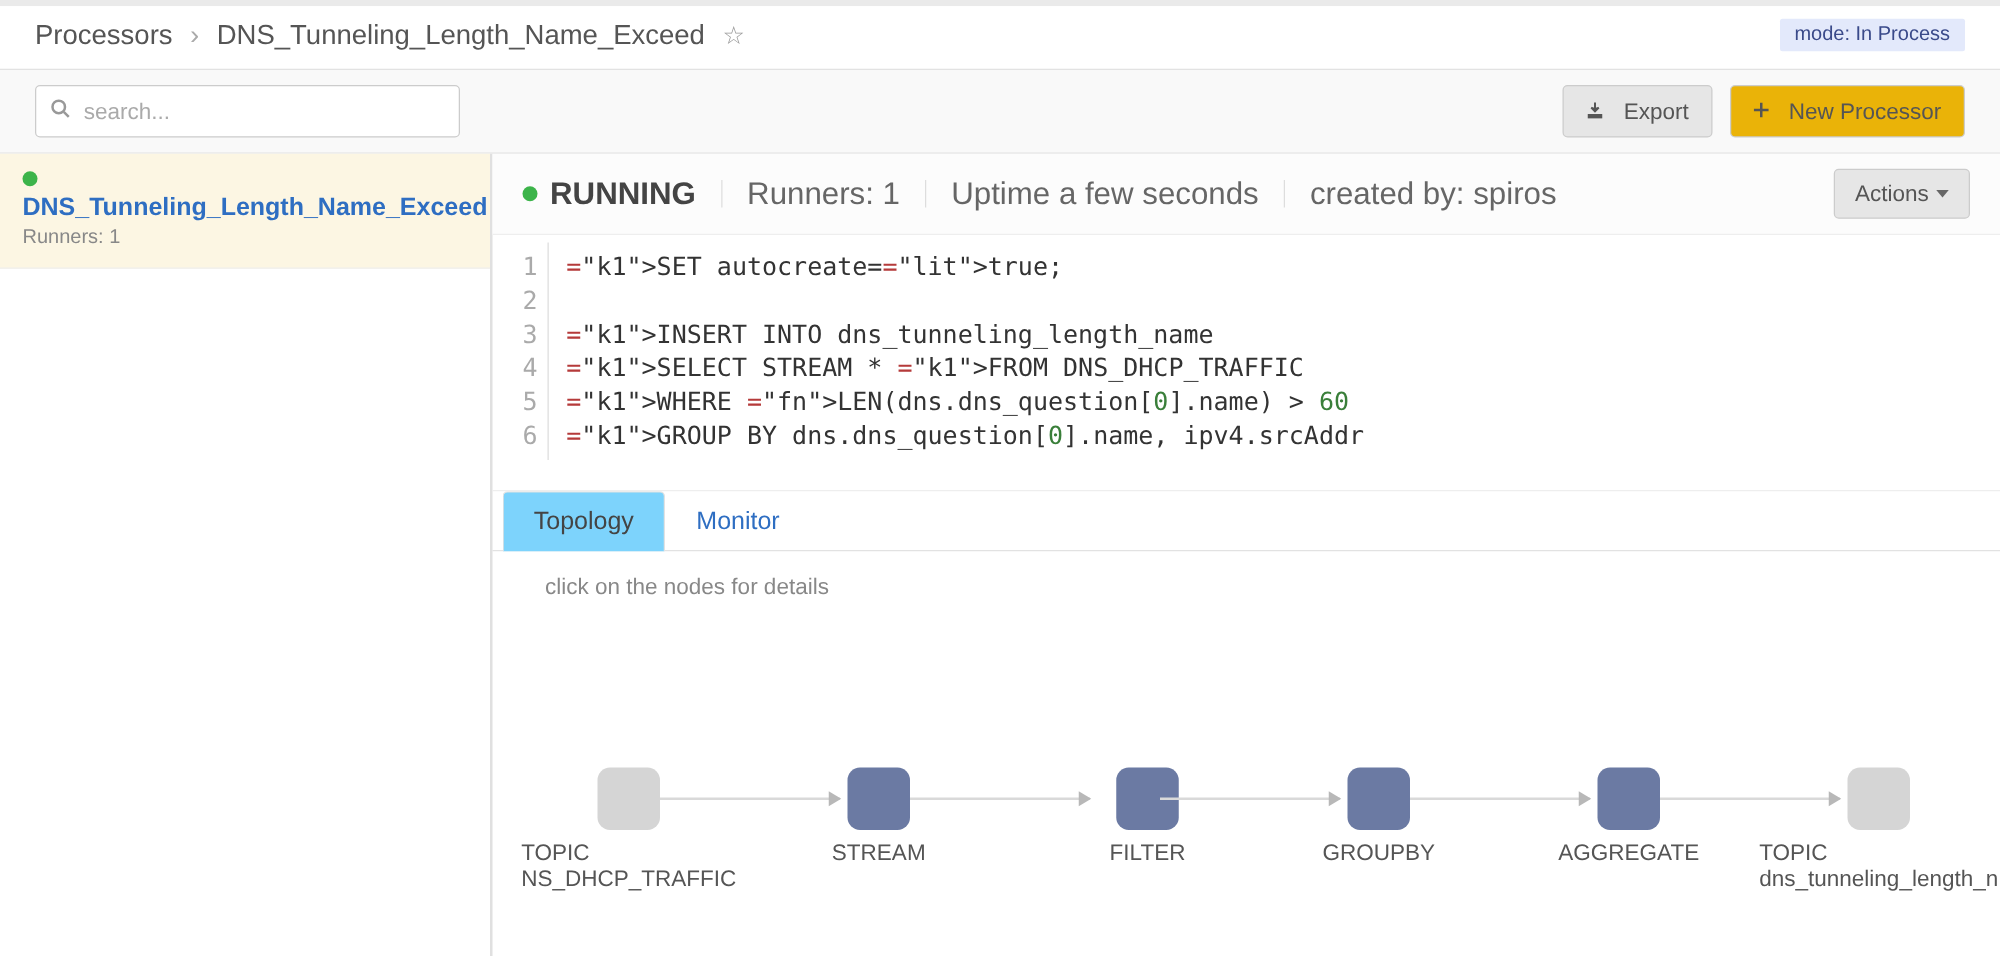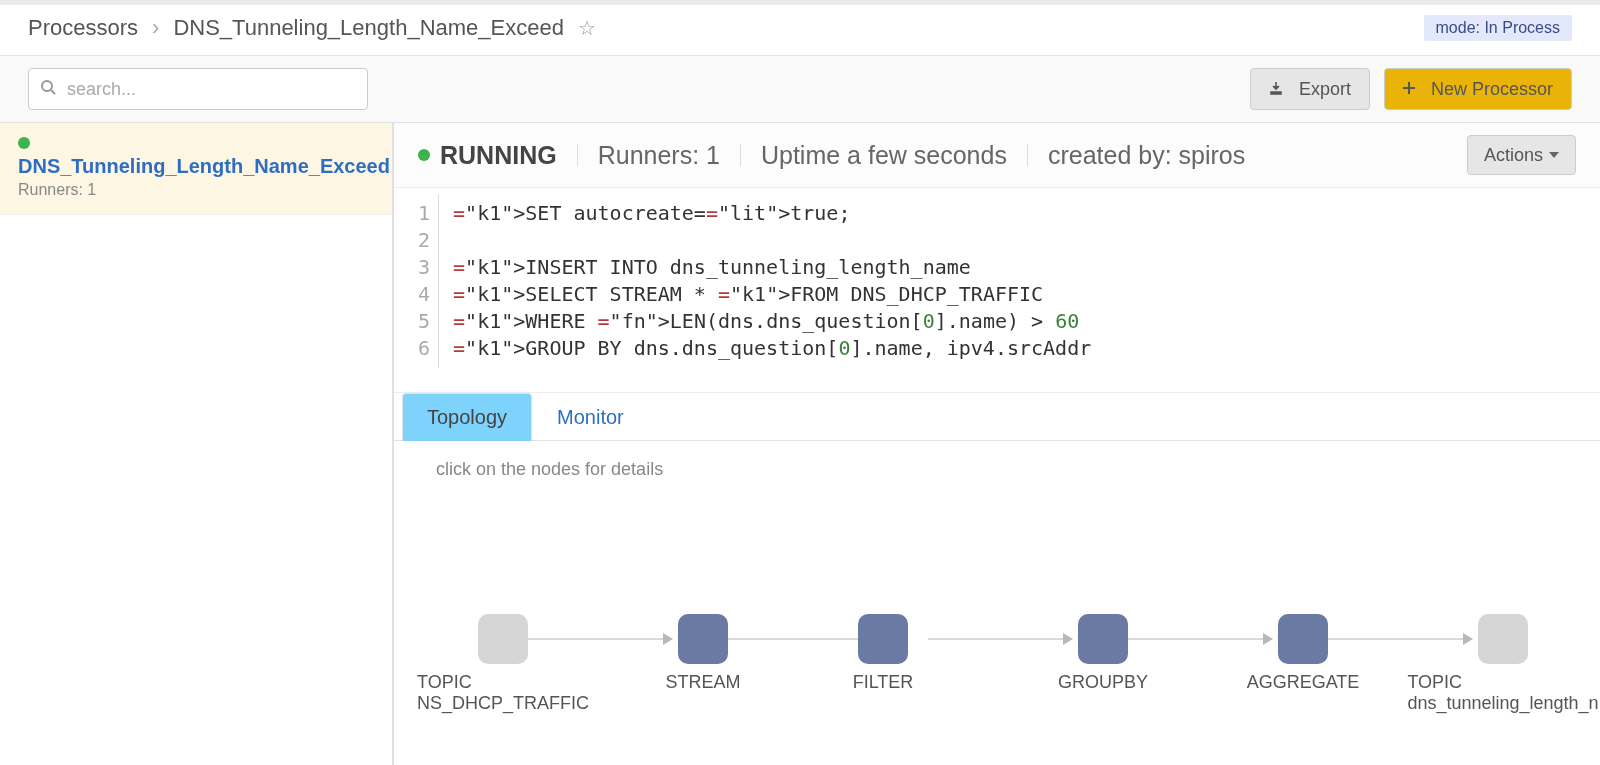--- a/index.html
+++ b/index.html
@@ -169,21 +169,21 @@
                 <span class="nname">NS_DHCP_TRAFFIC</span>
               </div>
             </div>
             <div class="edge" style="left: 110px; top: 124px; width: 144px;"></div>
             <div class="node" style="left: 260px; top: 100px;">
               <div class="node-label">
                 <span class="ntype">STREAM</span>
               </div>
             </div>
             <div class="edge" style="left: 310px; top: 124px; width: 144px;"></div>
-            <div class="node" style="left: 440px; top: 100px;">
+            <div class="node" style="left: 475px; top: 100px;">
               <div class="node-label">
                 <span class="ntype">FILTER</span>
               </div>
             </div>
             <div class="edge" style="left: 510px; top: 124px; width: 144px;"></div>
             <div class="node" style="left: 660px; top: 100px;">
               <div class="node-label">
                 <span class="ntype">GROUPBY</span>
               </div>
             </div>

